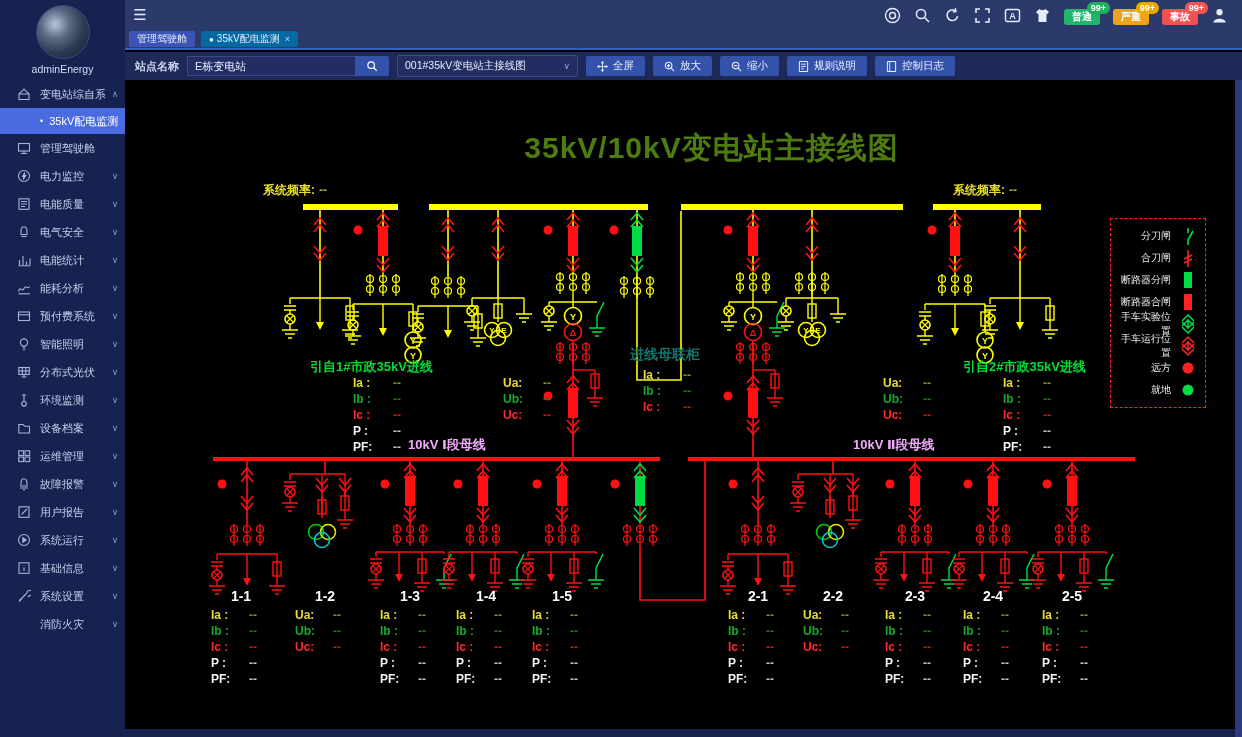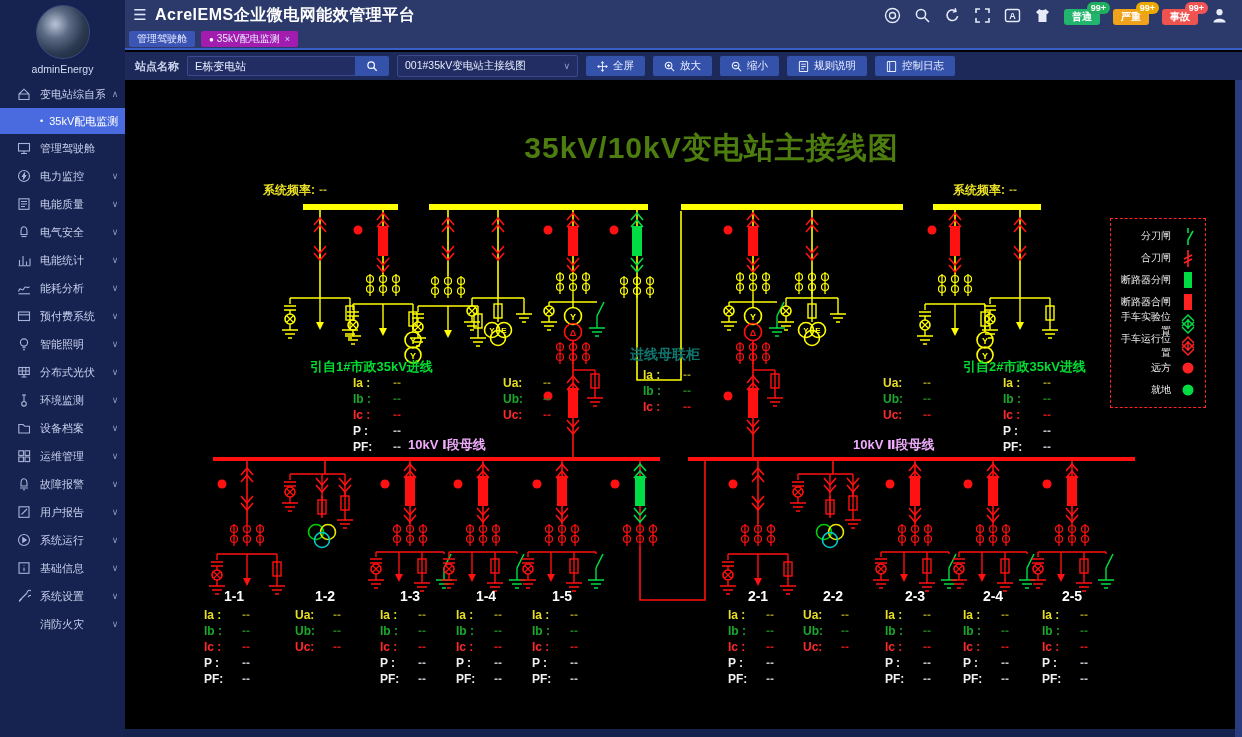--- a/index.html
+++ b/index.html
@@ -12,21 +12,21 @@
   .hic{width:17px;height:17px;display:inline-block;}
   .hic svg{width:17px;height:17px;display:block;}
   .chip{position:relative;height:16px;line-height:16px;padding:0 8px;border-radius:3px;font-size:10px;color:#fff;font-weight:bold;margin-top:3px;}
   .chip .bub{position:absolute;top:-7px;right:-10px;background:#f25454;border-radius:8px;padding:0 4px;font-size:9px;line-height:12px;height:12px;color:#fff;}
   .chip-normal{background:#21b56e;}.chip-normal .bub{background:#1faf5f;}
   .chip-major{background:#f0a21d;}.chip-major .bub{background:#eba800;}
   .chip-accident{background:#ef5350;}.chip-accident .bub{background:#f25454;}
   
   #tabstrip{position:absolute;left:125px;top:30px;width:1117px;height:20px;background:#2b3a6b;border-bottom:2px solid #3a5ec9;display:flex;align-items:center;gap:6px;padding-left:4px;box-sizing:border-box;}
   .tab{height:16px;line-height:16px;font-size:10px;color:#e8edff;background:#3c55b5;border-radius:2px;padding:0 8px;cursor:pointer;}
-  .tab.active{background:#a21caf;}
+  .tab.active{background:#0369a1;}
   .tab .tdot{color:#fff;font-size:8px;margin-right:3px;}
   .tab .tx{margin-left:5px;color:#cfd8ff;font-size:9px;}
   
   #toolbar{position:absolute;left:125px;top:52px;width:1117px;height:28px;background:#1d2958;display:flex;align-items:center;gap:8px;padding-left:10px;box-sizing:border-box;}
   #site-label{color:#cfd6ef;font-size:11px;font-weight:bold;}
   #site-input-wrap{display:flex;height:20px;}
   #site-input{width:168px;height:20px;background:#222e63;border:1px solid #3b4a8f;border-right:none;color:#e8edff;font-size:11px;padding:0 7px;box-sizing:border-box;outline:none;border-radius:2px 0 0 2px;}
   #site-search-btn{width:34px;height:20px;background:#3552ab;border-radius:0 2px 2px 0;display:flex;align-items:center;justify-content:center;cursor:pointer;}
   #diagram-select{min-width:165px;height:20px;background:#222e63;border:1px solid #3b4a8f;border-radius:2px;color:#e8edff;font-size:10.5px;display:flex;align-items:center;padding:0 7px;gap:8px;cursor:pointer;}
   #diagram-select .caret{color:#8ea0d8;font-size:9px;margin-left:auto;}
@@ -273,21 +273,20 @@
         <div class="sb-item">
           <span class="sb-ic"></span>
           <span class="sb-lb">消防火灾</span>
           <span class="sb-ch">∨</span>
         </div>
       </div>
   </div>
 
   <div id="topbar">
     <div id="hamburger">☰</div>
-    <div id="apptitle">AcrelEMS企业微电网能效管理平台</div>
     <div id="hdr-right">
       <span class="hic">
           <svg viewBox="0 0 17 17">
             <circle cx="8.5" cy="8.5" r="7" fill="none" stroke="#e8ecf8" stroke-width="1.4"></circle>
             <circle cx="8.5" cy="8.5" r="3" fill="none" stroke="#e8ecf8" stroke-width="1.3"></circle>
             <path d="M11.5 8.5 v2.3" stroke="#e8ecf8" stroke-width="1.3" fill="none"></path>
           </svg>
         </span>
       <span class="hic">
           <svg viewBox="0 0 17 17">
@@ -1044,21 +1043,21 @@
           <span class="l">P  :</span>
           <span class="v">--</span>
         </div>
         <div class="mrow ph-pf">
           <span class="l">PF:</span>
           <span class="v">--</span>
         </div>
       </div>
 
     <div id="fdr-blocks">
-        <div class="fdr" style="left:54px;top:508px;">
+        <div class="fdr" style="left:61px;top:508px;">
           <div class="ftitle">1-1</div>
           <div class="mrow ph-a">
             <span class="l">Ia :</span>
             <span class="v">--</span>
           </div>
           <div class="mrow ph-b">
             <span class="l">Ib :</span>
             <span class="v">--</span>
           </div>
           <div class="mrow ph-c">

